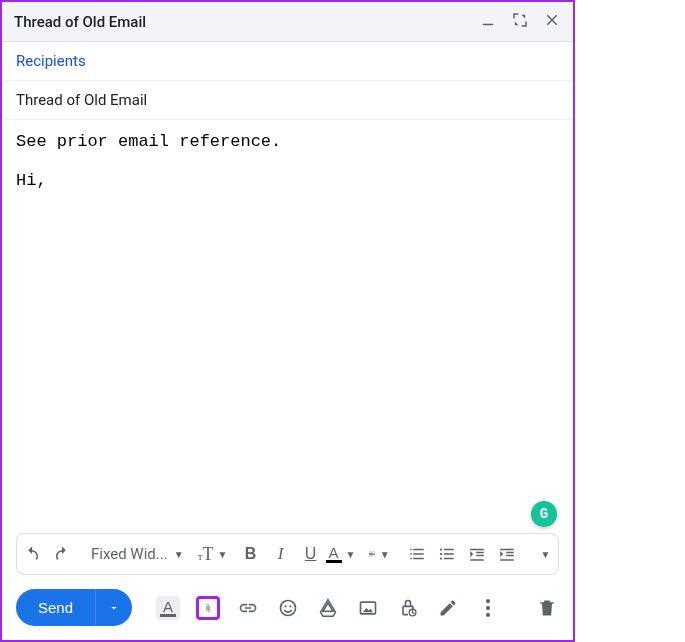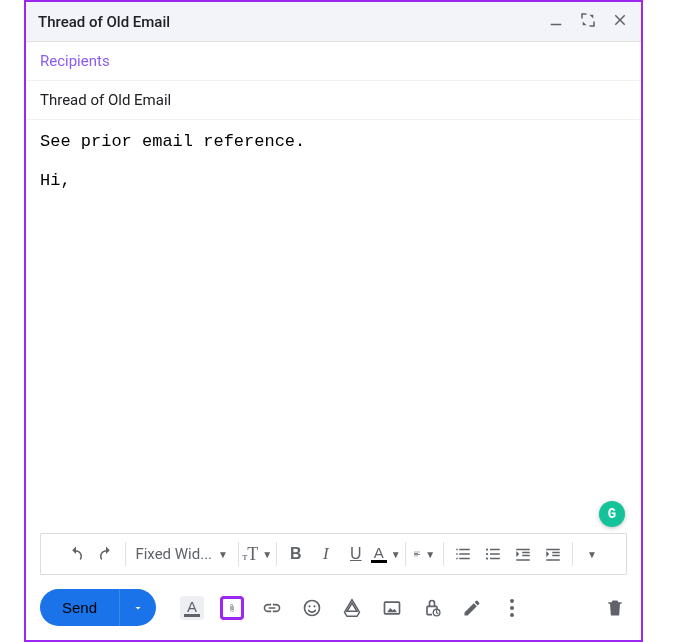--- a/index.html
+++ b/index.html
@@ -5,45 +5,44 @@
   * { box-sizing: border-box; }
   body {
     margin: 0;
     font-family: Roboto, Arial, sans-serif;
     background: #fff;
     width: 685px;
     height: 642px;
     overflow: hidden;
   }
   .frame {
-    width: 619px;
+    width: 575px;
     height: 642px;
     border: 2px solid #9c27f0;
     display: flex;
     flex-direction: column;
     background: #fff;
-    margin-left: 24px;
   }
   .titlebar {
     height: 40px;
     background: #f2f4f9;
     display: flex;
     align-items: center;
     padding: 0 12px;
     color: #202124;
     font-size: 15px;
     font-weight: 500;
     border-bottom: 1px solid #e0e0e0;
   }
   .title-text { flex: 1; }
   .title-icons { display: flex; gap: 14px; color: #5f6368; }
   .title-icons span { cursor: pointer; font-size: 15px; }
   .recipients {
     padding: 10px 14px;
-    color: #8b5cf6;
+    color: #1d4ed8;
     font-size: 15px;
     border-bottom: 1px solid #f1f1f1;
     cursor: text;
   }
   .subject {
     padding: 10px 14px;
     color: #202124;
     font-size: 15px;
     border-bottom: 1px solid #f1f1f1;
     cursor: text;
@@ -70,45 +69,45 @@
     display: flex;
     align-items: center;
     justify-content: center;
     font-size: 14px;
     font-weight: bold;
     box-shadow: 0 1px 4px rgba(0,0,0,0.25);
   }
   .format-toolbar {
     border: 1px solid #dadce0;
     margin: 0 14px 4px 14px;
-    border-radius: 1px;
+    border-radius: 8px;
     display: flex;
     align-items: center;
     gap: 8px;
-    padding: 6px 24px;
+    padding: 6px 4px;
     color: #5f6368;
     font-size: 15px;
     height: 42px;
   }
   .ft-btn { cursor: pointer; display: flex; align-items: center; justify-content: center; min-width: 22px; }
   .ft-sep { width: 1px; height: 24px; background: #e0e0e0; }
   .font-select { display: flex; align-items: center; gap: 4px; cursor: pointer; padding: 0 2px; max-width: 105px; }
   .font-select span.label { overflow: hidden; text-overflow: ellipsis; white-space: nowrap; }
   .icon-sm { width: 18px; height: 18px; fill: #5f6368; }
   .caret { font-size: 10px; color: #5f6368; margin-left: 2px; }
   .bottom-toolbar {
     display: flex;
     align-items: center;
     padding: 10px 14px 14px 14px;
     gap: 12px;
   }
   .send-group { display: flex; }
   .send-btn {
     background: #1a73e8;
-    color: #000000;
+    color: #ffffff;
     border: none;
     padding: 10px 22px;
     border-radius: 22px 0 0 22px;
     font-size: 15px;
     font-weight: 500;
     cursor: pointer;
   }
   .send-more {
     background: #1a73e8;
     color: #fff;

